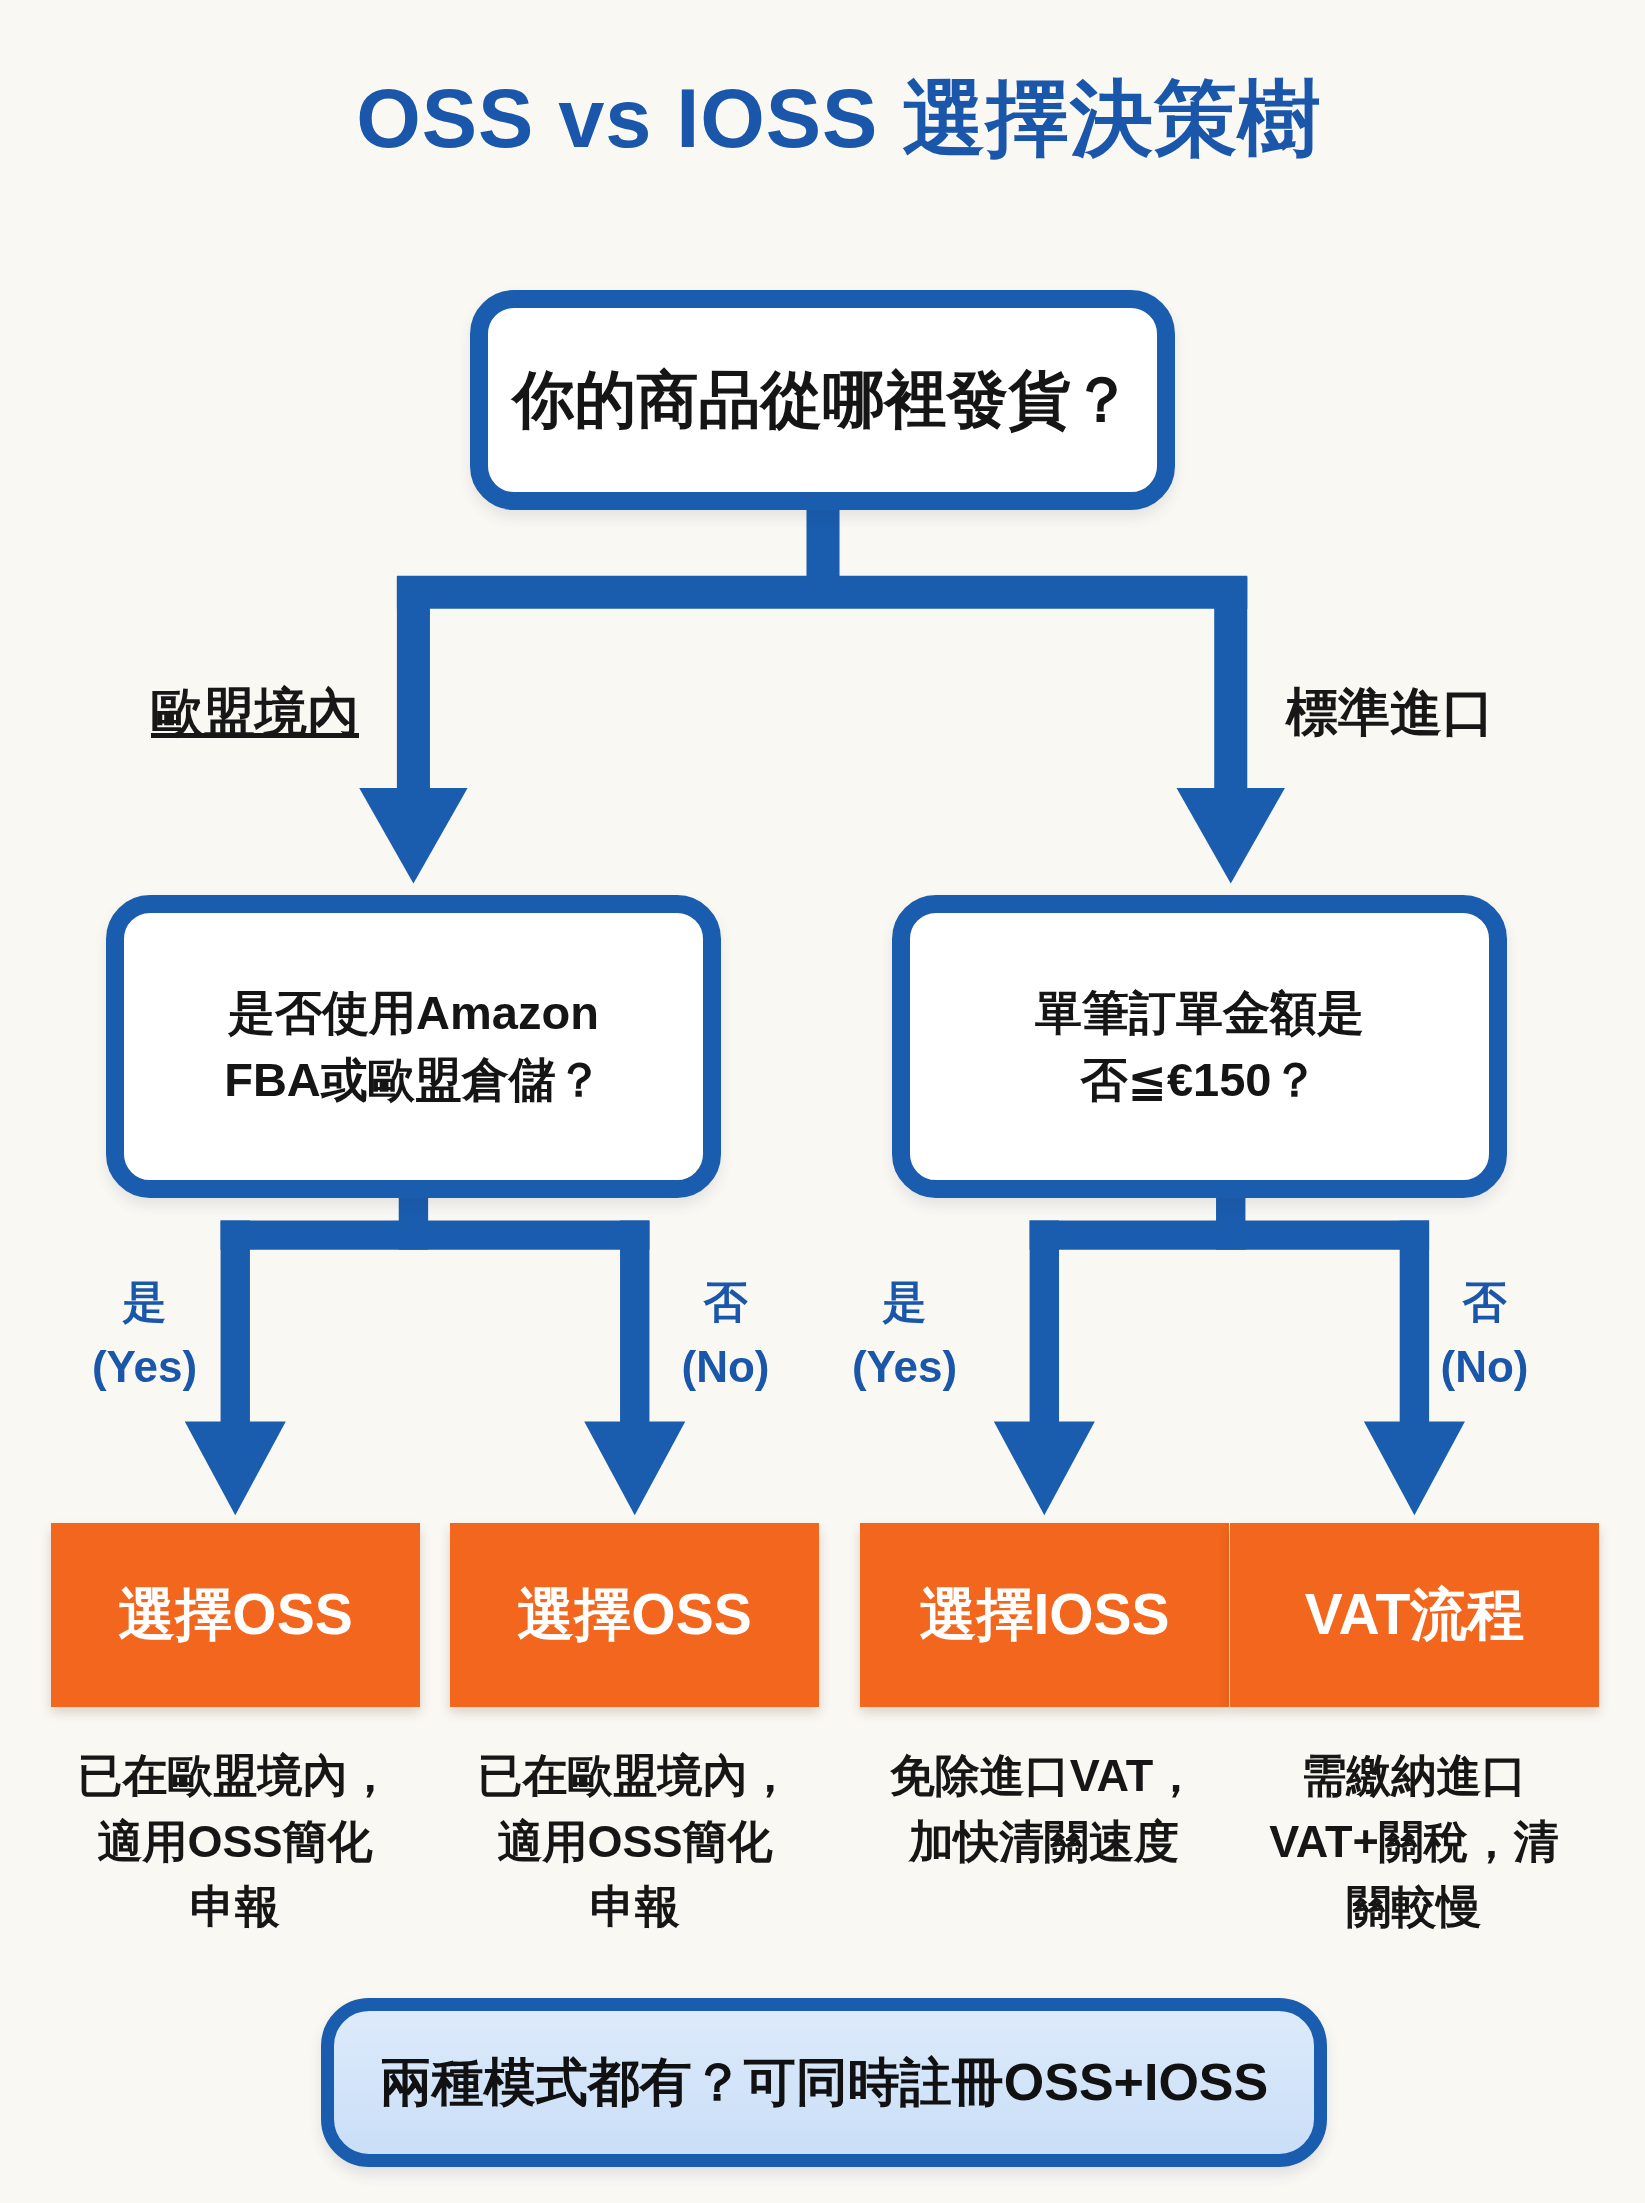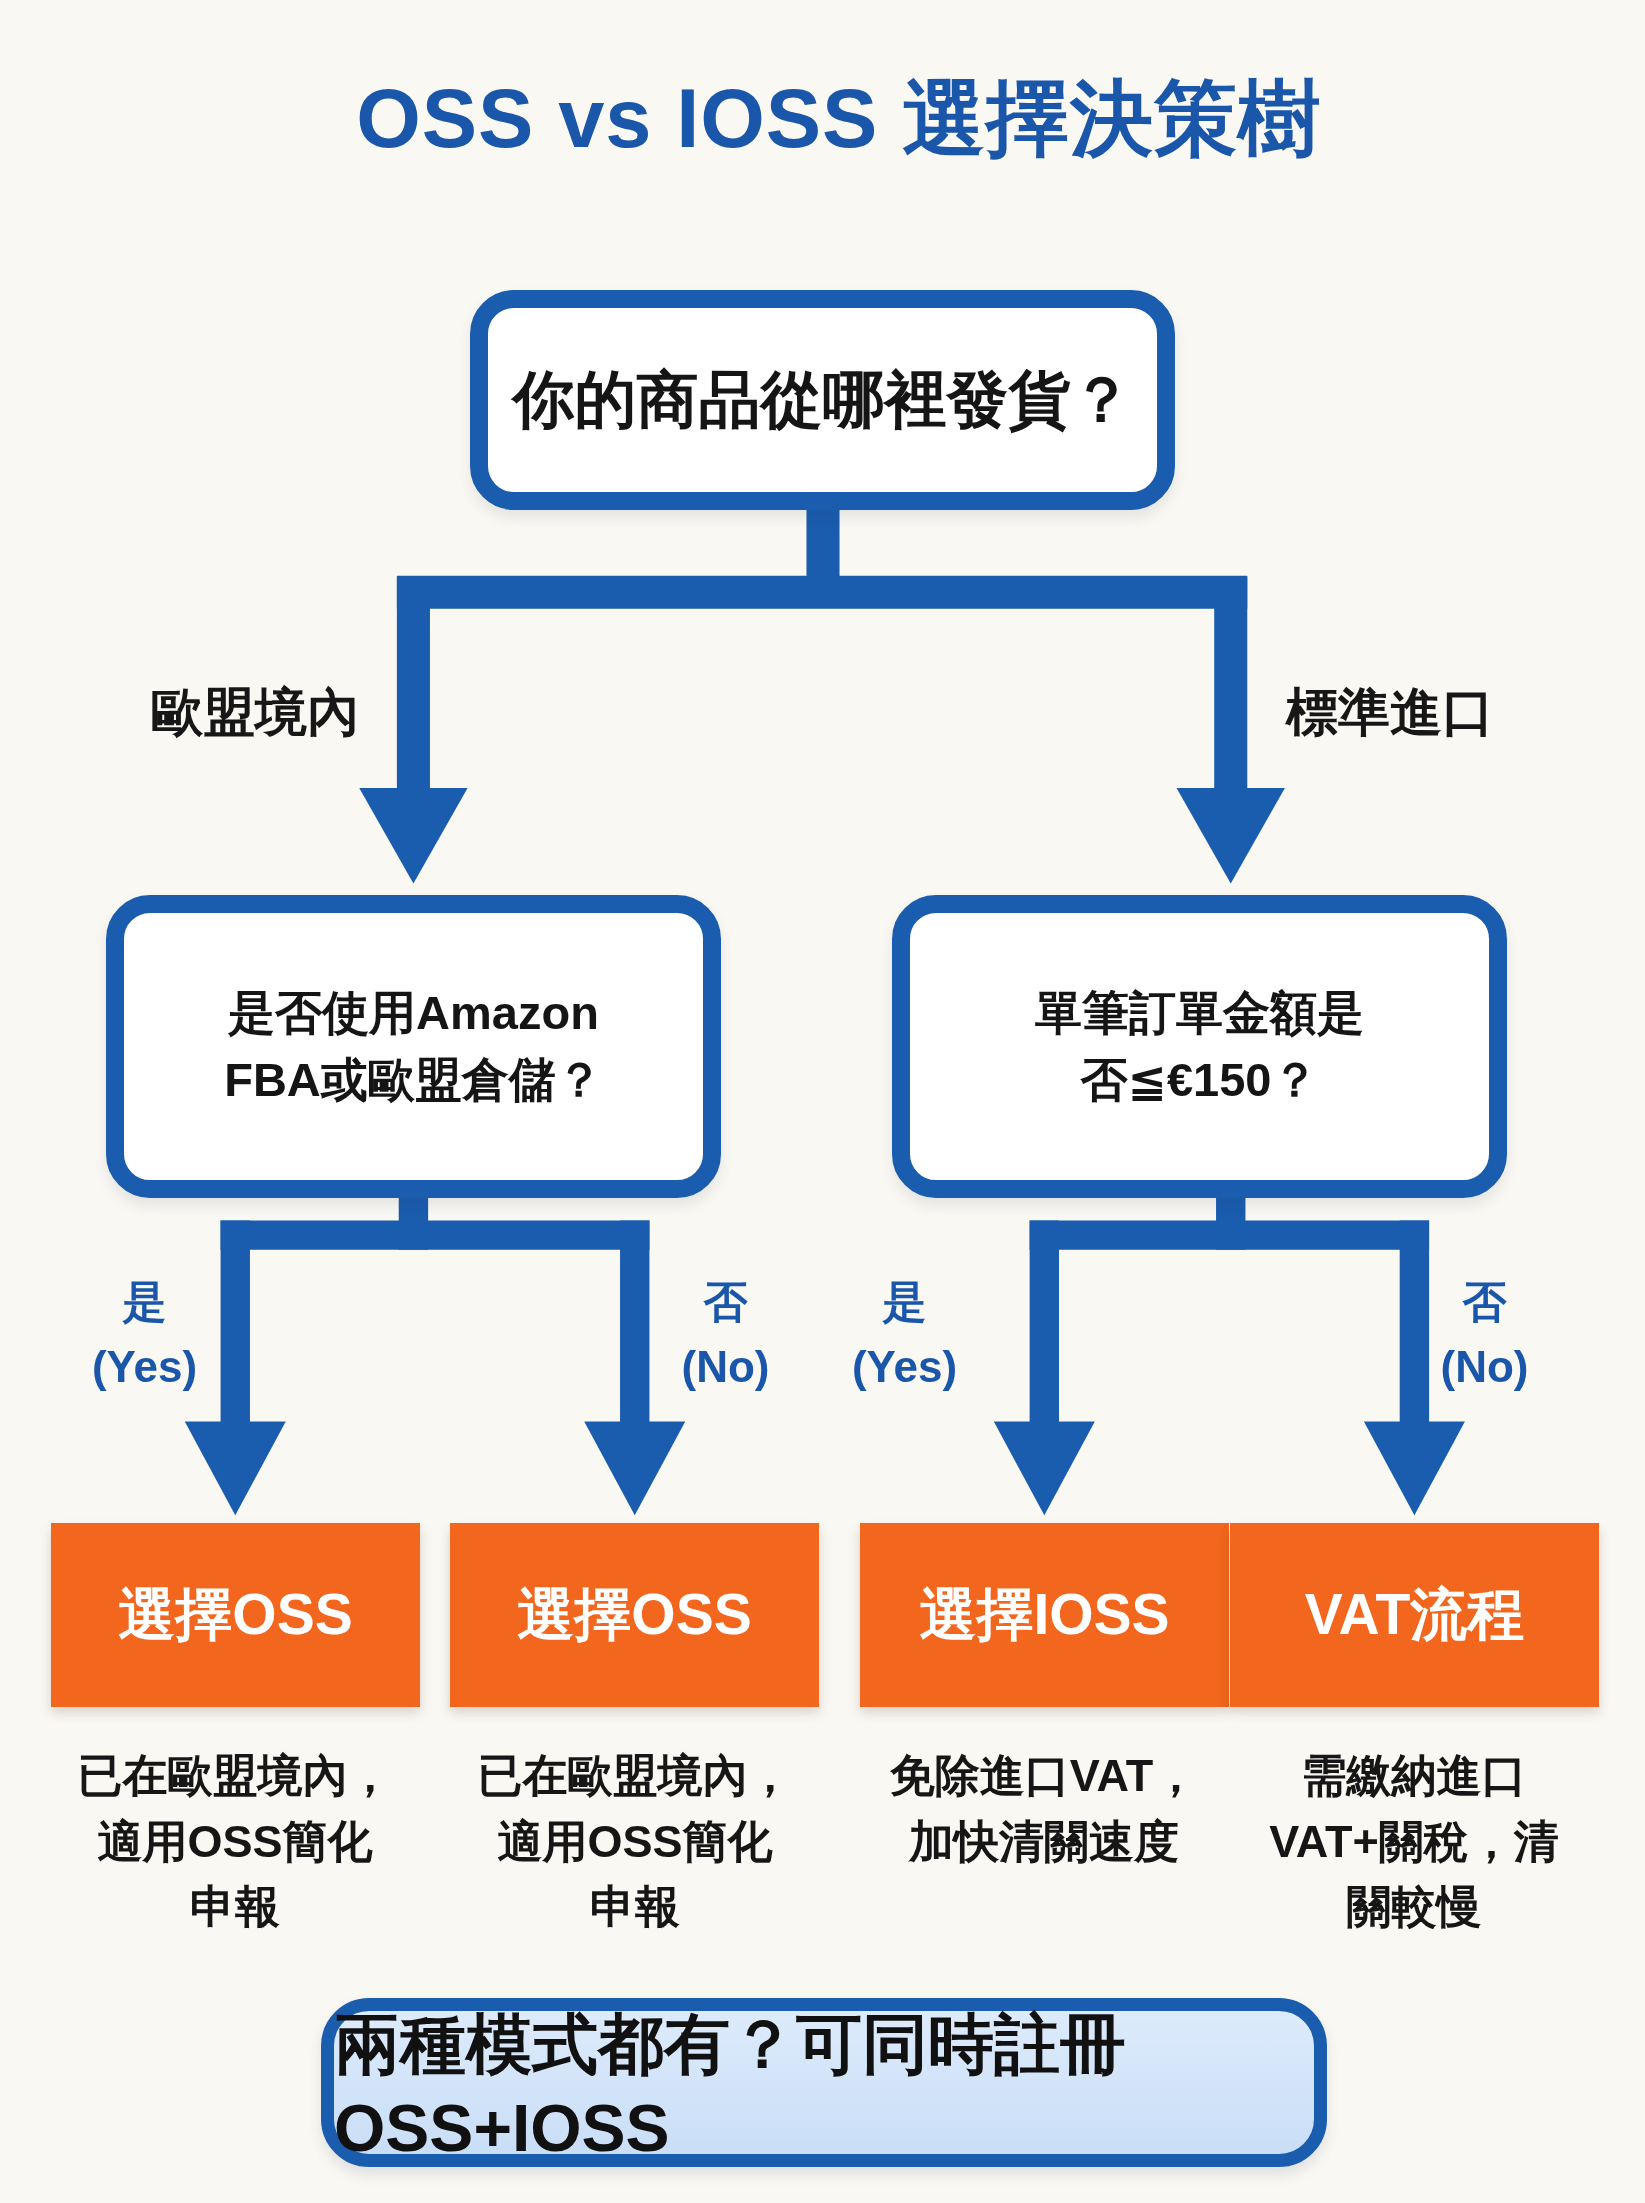--- a/index.html
+++ b/index.html
@@ -25,21 +25,21 @@
     font-weight:bold;text-align:center;box-sizing:border-box;
     box-shadow:0 7.3px 13px rgba(40,60,90,0.10);
   }
   .qbox.root{left:470px;top:290px;width:705px;height:220px;font-size:62px;}
   .qbox.second{top:895px;width:615px;height:303px;font-size:47px;line-height:1.42;}
   .qbox.second.left{left:106px;}
   .qbox.second.right{left:892px;}
   .branch-label{
     position:absolute;top:678px;font-size:52px;font-weight:bold;color:#171717;white-space:nowrap;
   }
-  .branch-label.left{left:129px;width:230px;text-align:right;}
+  .branch-label.left{left:129px;width:230px;text-align:right;text-decoration:underline;}
   .branch-label.right{left:1286px;width:239px;text-align:left;}
   .yn{
     position:absolute;top:1269px;width:211px;text-align:center;
     color:#1a57ab;font-size:44px;font-weight:bold;line-height:1.48;
   }
   .yn .ln{display:block;}
   .outcome{
     position:absolute;top:1523px;width:369px;height:184px;background:#f2661d;
     color:#ffffff;font-weight:bold;font-size:57px;line-height:1.26;text-align:center;
     display:flex;flex-direction:column;align-items:center;justify-content:center;
@@ -49,21 +49,21 @@
   .desc{
     position:absolute;top:1743px;width:386px;text-align:center;
     font-size:45px;font-weight:bold;line-height:1.46;color:#161616;
   }
   .desc .ln{display:block;}
   .note{
     position:absolute;left:321px;top:1998px;width:1006px;height:169px;
     border:13px solid #1a5cae;border-radius:48px;box-sizing:border-box;
     background:linear-gradient(180deg,#ddebfb 0%,#c9def7 100%);
     display:flex;align-items:center;justify-content:center;
-    font-size:66px;font-weight:bold;color:#111111;
+    font-size:52px;font-weight:bold;color:#111111;
     box-shadow:0 7.3px 13px rgba(40,60,90,0.12);
   }
 </style>
 </head>
 <body>
 
 <div class="canvas">
 
   <h1 class="title">OSS vs IOSS 選擇決策樹</h1>
 

